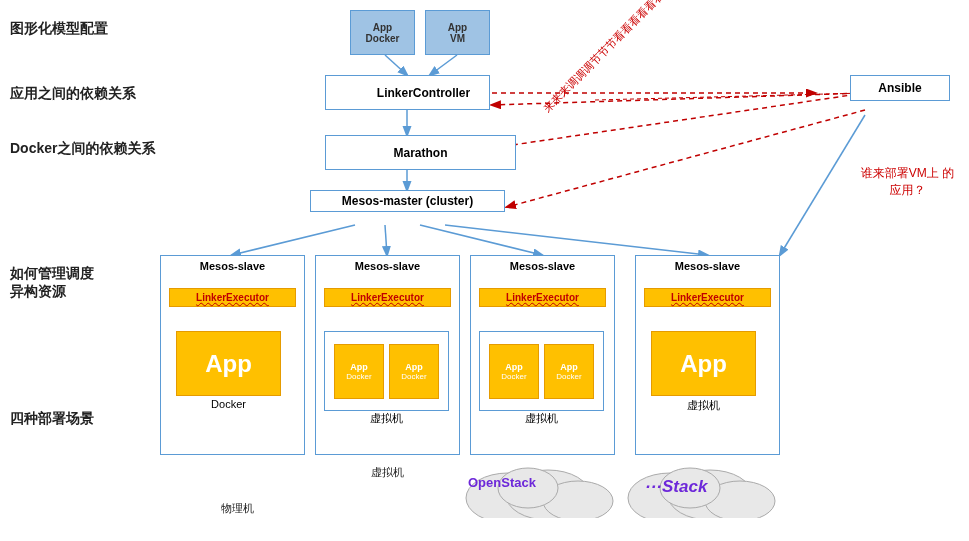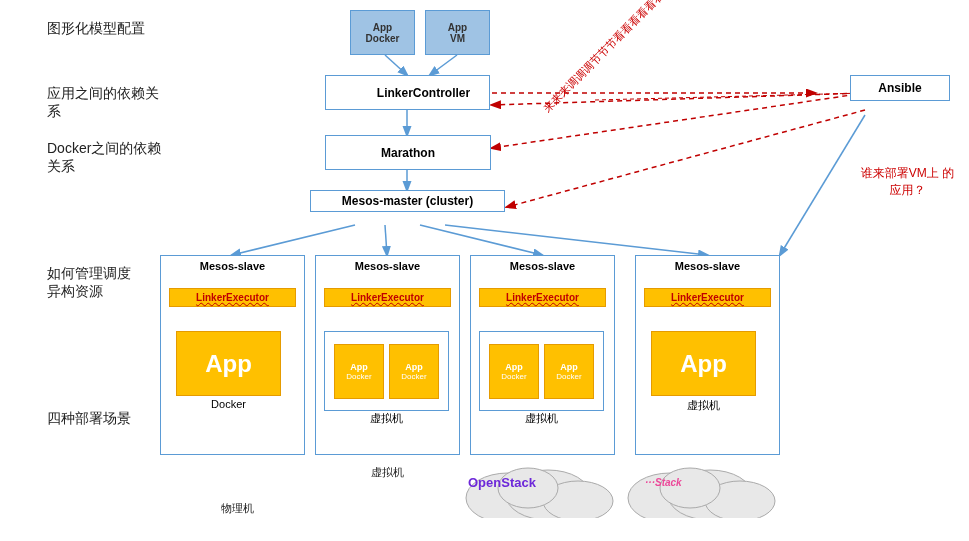--- a/index.html
+++ b/index.html
@@ -15,22 +15,21 @@
 
     .left-labels {
       position: absolute;
       left: 10px;
       top: 10px;
       width: 155px;
     }
     .label-item {
       font-size: 14px;
       color: #222;
-      font-weight: normal;
-      margin-left: 37px;
+      font-weight: bold;
     }
     .label-item.l1 { position: absolute; top: 10px; }
     .label-item.l2 { position: absolute; top: 75px; }
     .label-item.l3 { position: absolute; top: 130px; }
     .label-item.l4 { position: absolute; top: 255px; width: 130px; }
     .label-item.l5 { position: absolute; top: 400px; }
 
     .main-diagram {
       position: absolute;
       left: 155px;
@@ -87,21 +86,21 @@
     .linker-controller {
       left: 170px;
       top: 75px;
       width: 165px;
       height: 35px;
       padding-left: 32px;
     }
     .marathon {
       left: 170px;
       top: 135px;
-      width: 166px;
+      width: 191px;
       height: 35px;
     }
     .mesos-master {
       left: 155px;
       top: 190px;
       width: 195px;
       height: 22px;
     }
     .ansible-box {
       position: absolute;
@@ -340,16 +339,16 @@
     <div style="position:absolute;left:15px;top:142px;width:105px;text-align:center;font-size:11px;">虚拟机</div>
   </div>
 
   <div style="position:absolute;left:470px;top:463px;width:155px;height:55px;">
     <svg width="155" height="55" viewBox="0 0 155 55">
       <ellipse cx="45" cy="35" rx="42" ry="25" fill="#e8e8e8" stroke="#aaa" stroke-width="1"></ellipse>
       <ellipse cx="85" cy="32" rx="42" ry="25" fill="#e8e8e8" stroke="#aaa" stroke-width="1"></ellipse>
       <ellipse cx="115" cy="38" rx="35" ry="20" fill="#e8e8e8" stroke="#aaa" stroke-width="1"></ellipse>
       <ellipse cx="65" cy="25" rx="30" ry="20" fill="#e8e8e8" stroke="#aaa" stroke-width="1"></ellipse>
     </svg>
-    <div style="position:absolute;top:14px;left:20px;font-size:10px;color:#ec4899;font-weight:bold;font-style:italic;">···Stack</div>
+    <div style="position:absolute;top:14px;left:20px;font-size:17px;color:#6d28d9;font-weight:bold;font-style:italic;">···Stack</div>
   </div>
 
 </div>
 
 </body></html>

